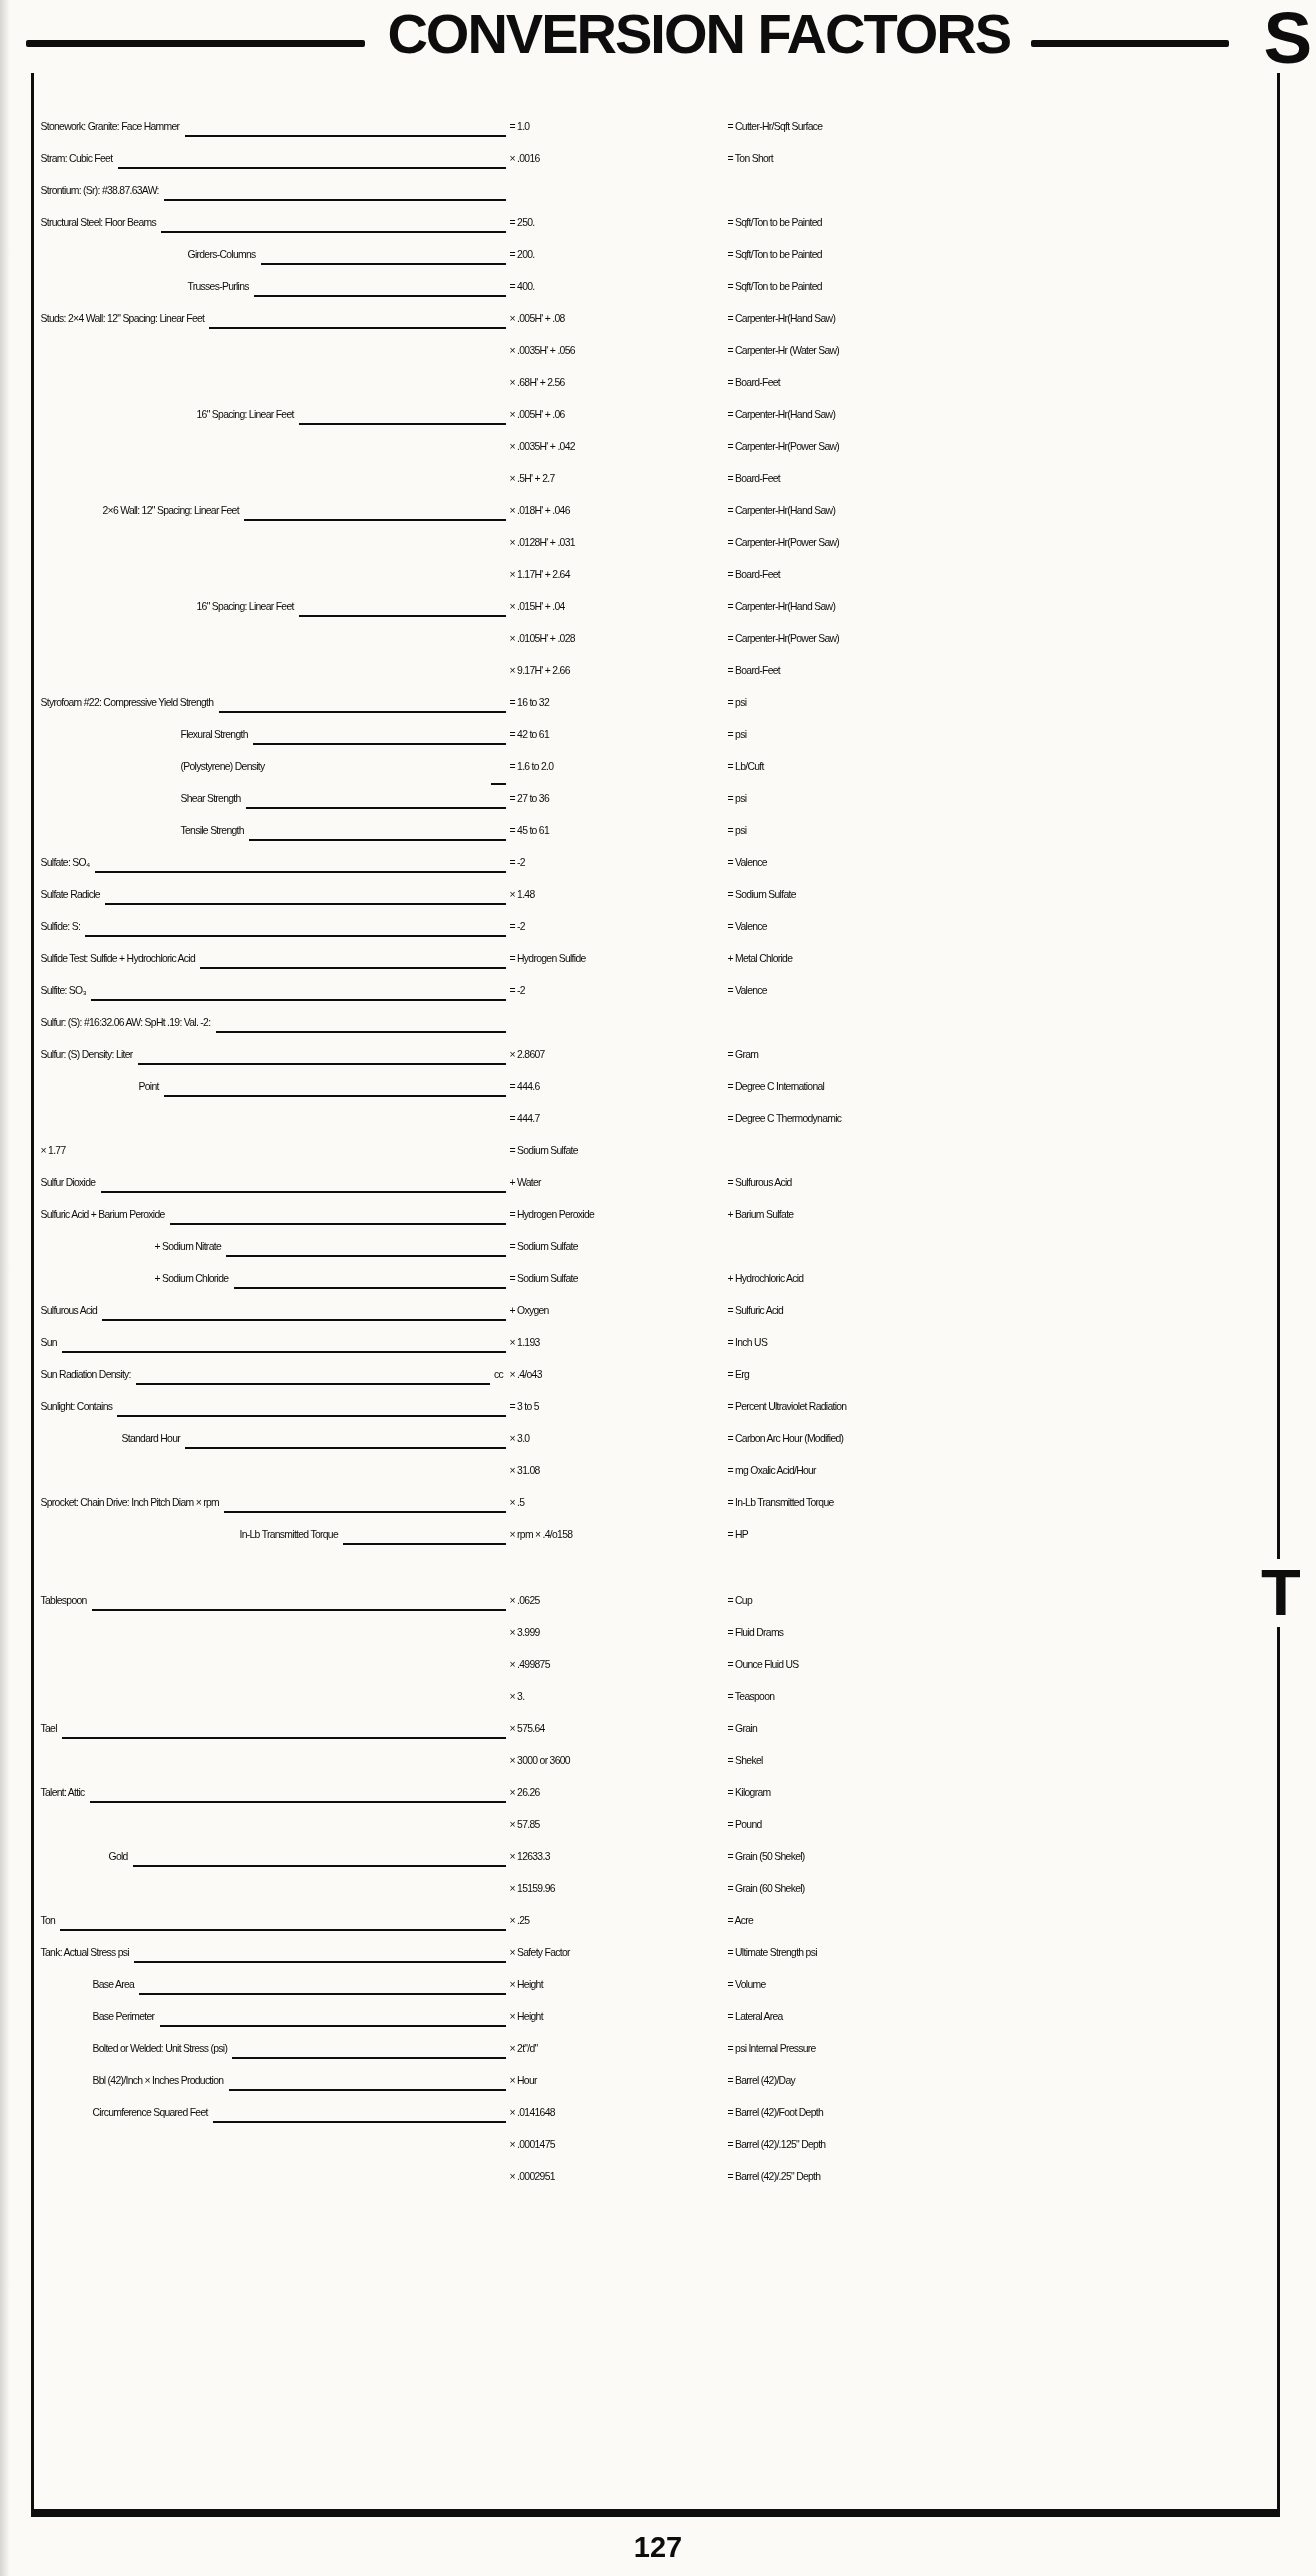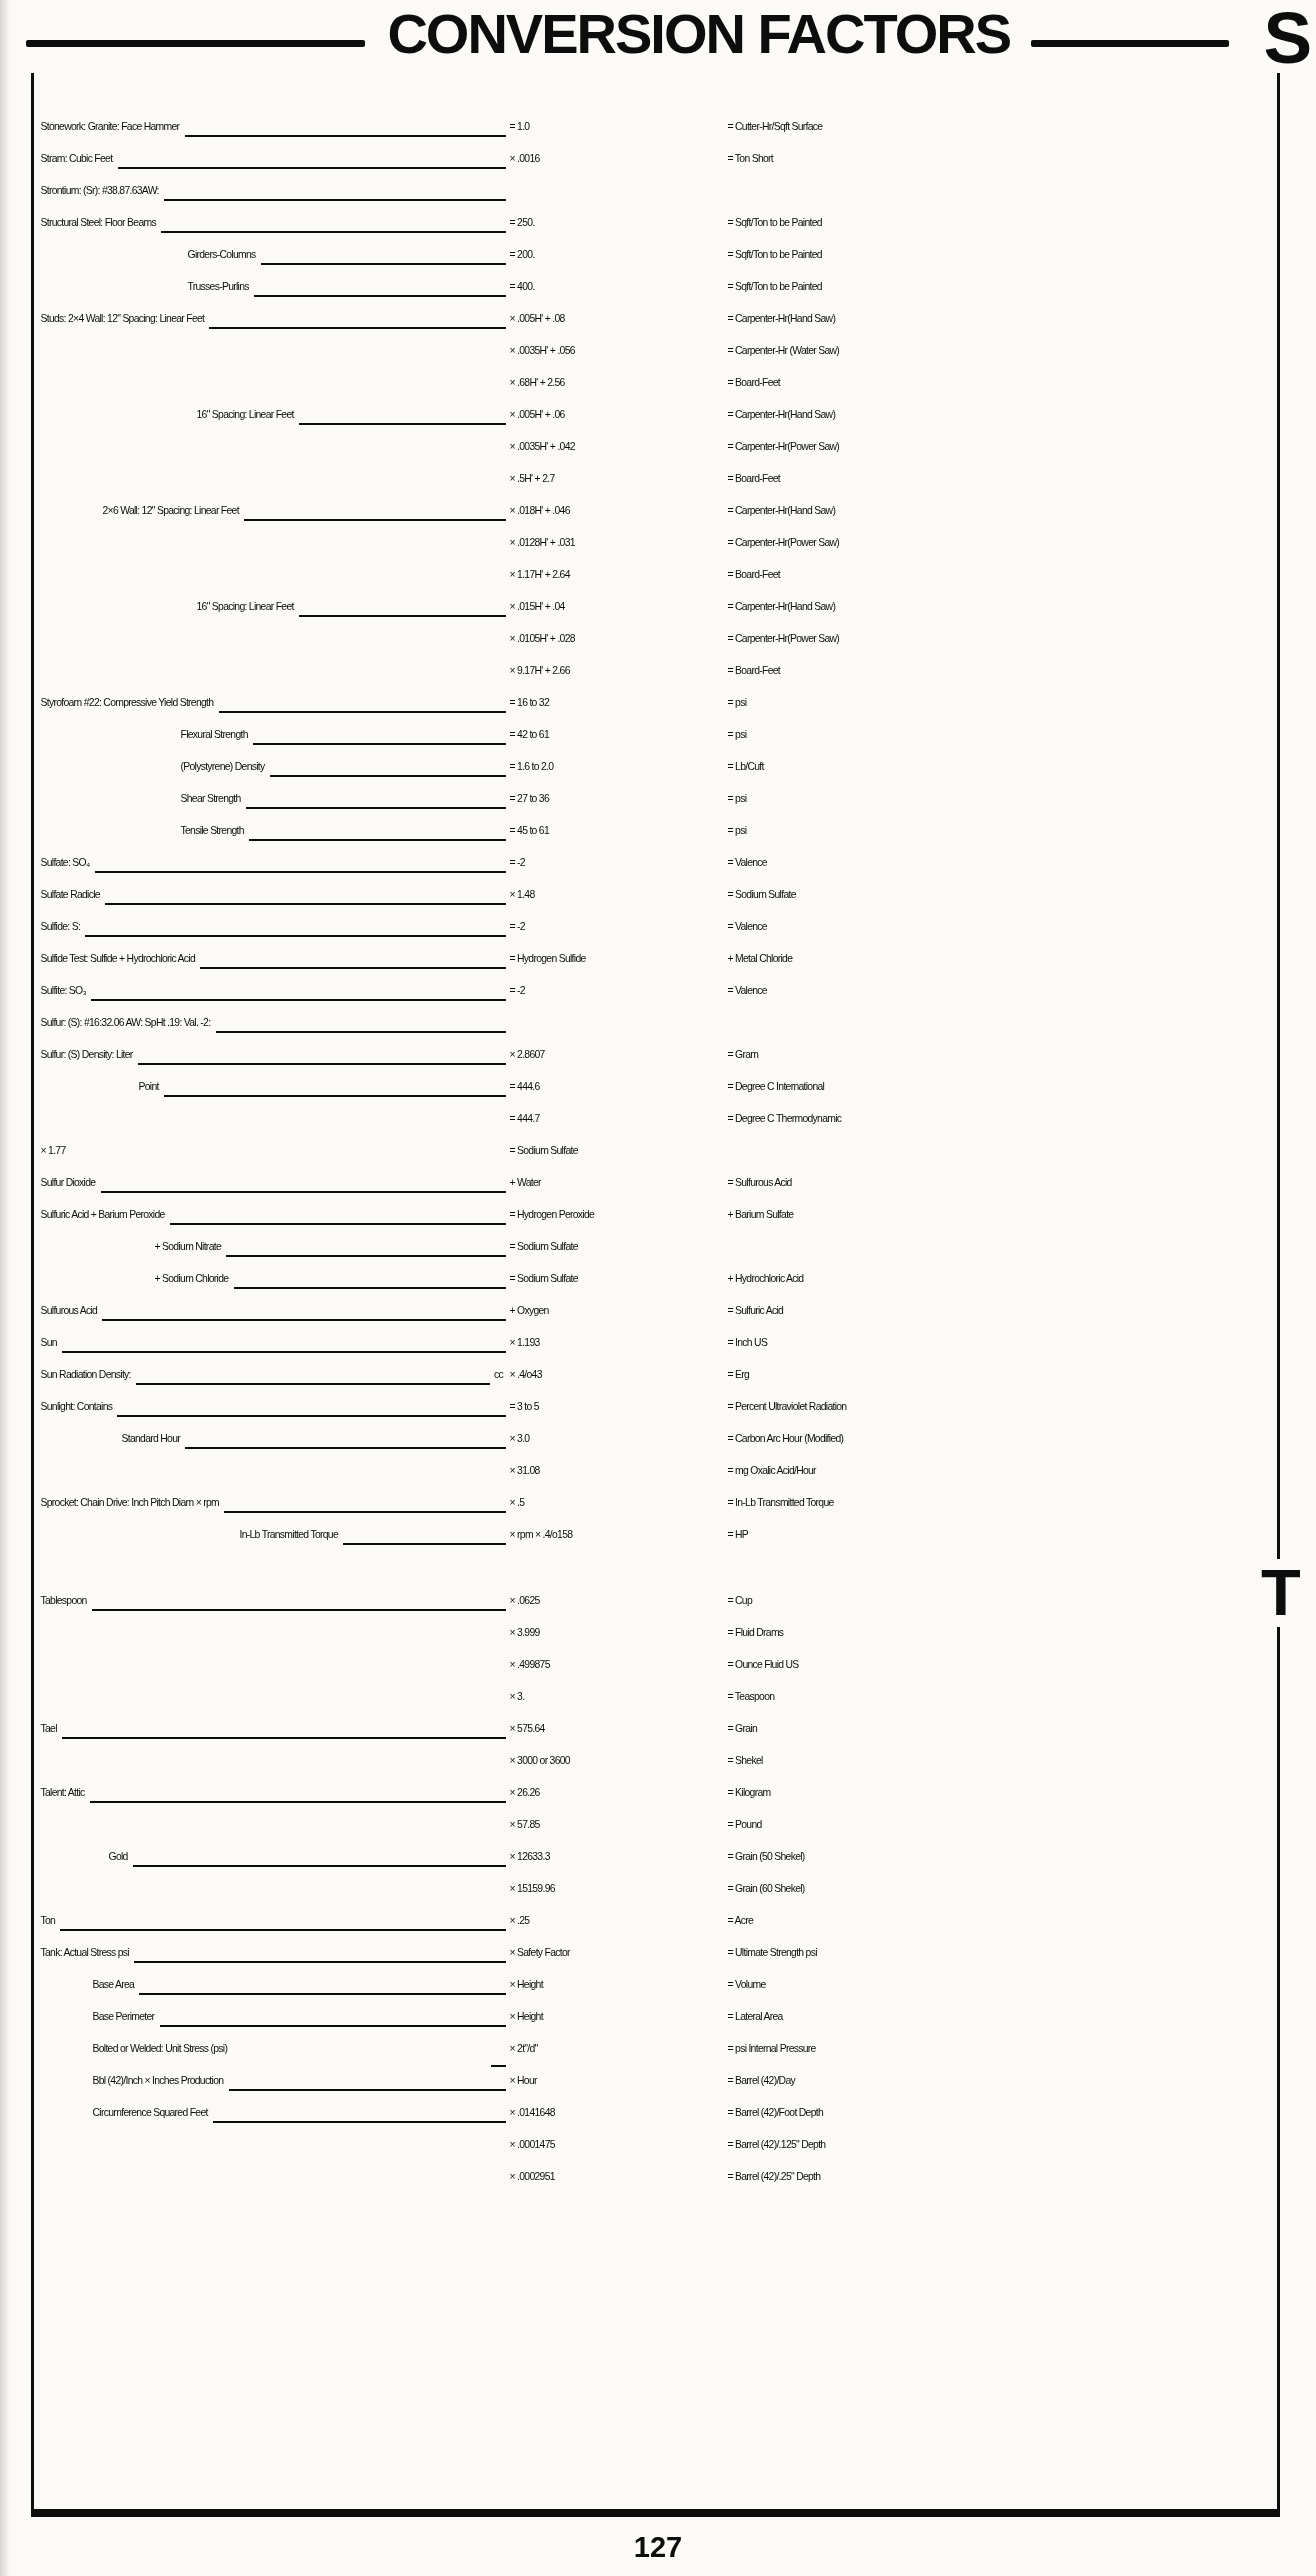--- a/index.html
+++ b/index.html
@@ -227,21 +227,21 @@
         </div>
         <div class="row">
           <div class="cell label" style="padding-left: 140px;">
             <span class="lbl">Flexural Strength</span>
             <span class="leader"></span>
           </div>
           <div class="cell value">= 42 to 61</div>
           <div class="cell result">= psi</div>
         </div>
         <div class="row">
-          <div class="cell label" style="padding-left: 140px;">
+          <div class="cell label" style="padding-left: 140px; flex-direction: column;">
             <span class="lbl">(Polystyrene) Density</span>
             <span class="leader"></span>
           </div>
           <div class="cell value">= 1.6 to 2.0</div>
           <div class="cell result">= Lb/Cuft</div>
         </div>
         <div class="row">
           <div class="cell label" style="padding-left: 140px;">
             <span class="lbl">Shear Strength</span>
             <span class="leader"></span>
@@ -511,21 +511,21 @@
         </div>
         <div class="row">
           <div class="cell label" style="padding-left: 52px;">
             <span class="lbl">Base Perimeter</span>
             <span class="leader"></span>
           </div>
           <div class="cell value">× Height</div>
           <div class="cell result">= Lateral Area</div>
         </div>
         <div class="row">
-          <div class="cell label" style="padding-left: 52px; flex-direction: column;">
+          <div class="cell label" style="padding-left: 52px;">
             <span class="lbl">Bolted or Welded: Unit Stress (psi)</span>
             <span class="leader"></span>
           </div>
           <div class="cell value">× 2t"/d"</div>
           <div class="cell result">= psi Internal Pressure</div>
         </div>
         <div class="row">
           <div class="cell label" style="padding-left: 52px;">
             <span class="lbl">Bbl (42)/Inch × Inches Production</span>
             <span class="leader"></span>

